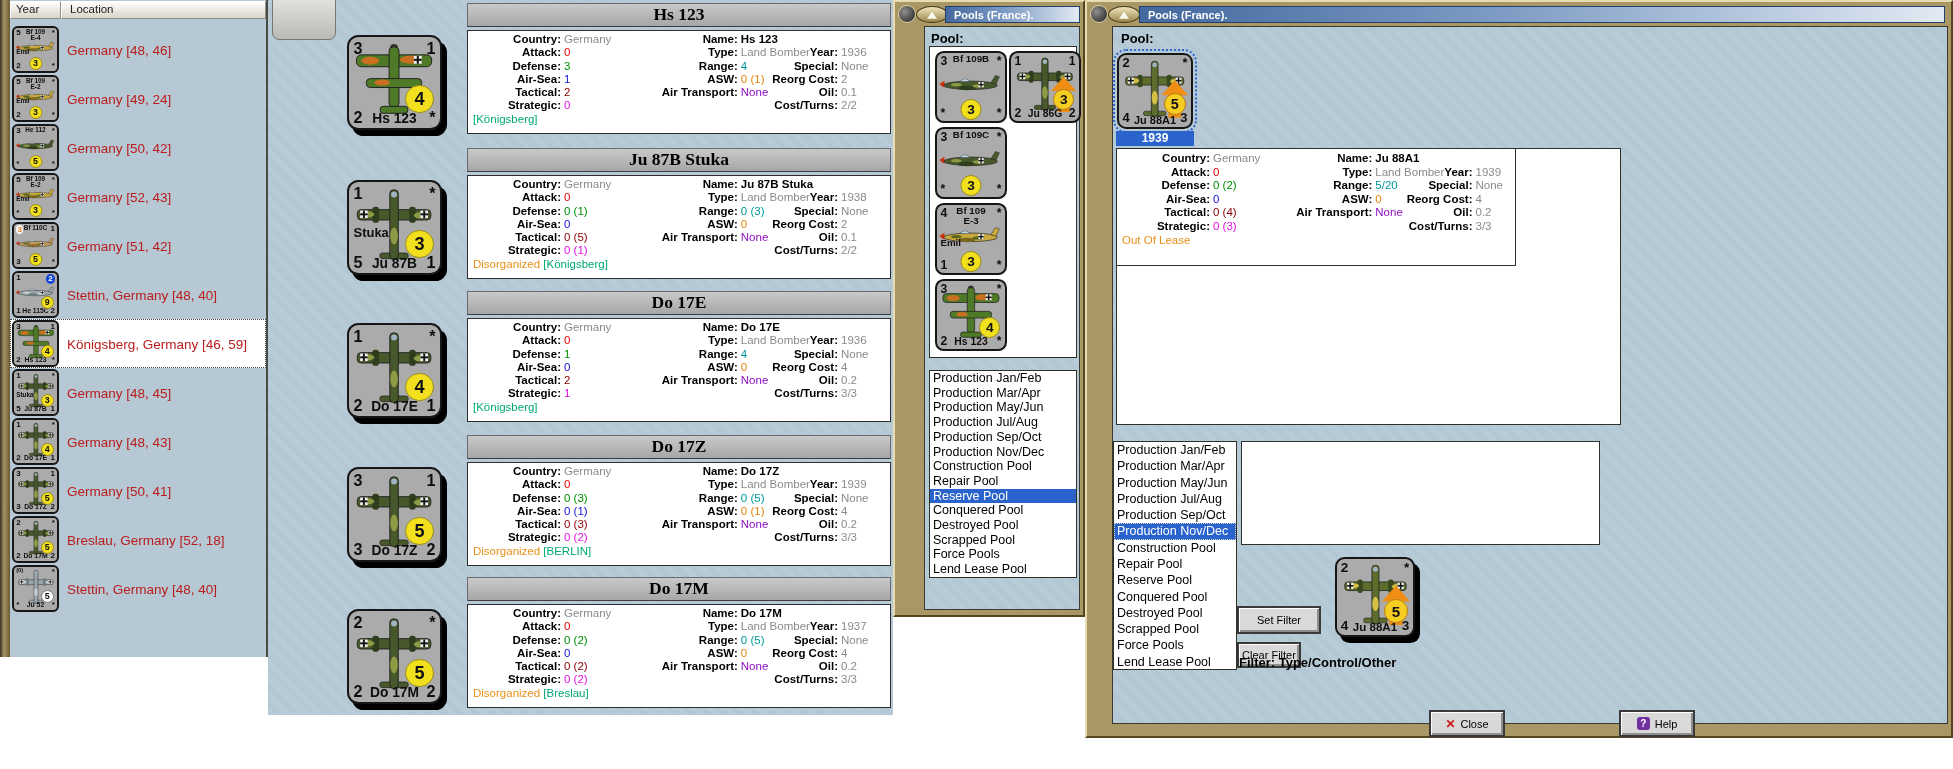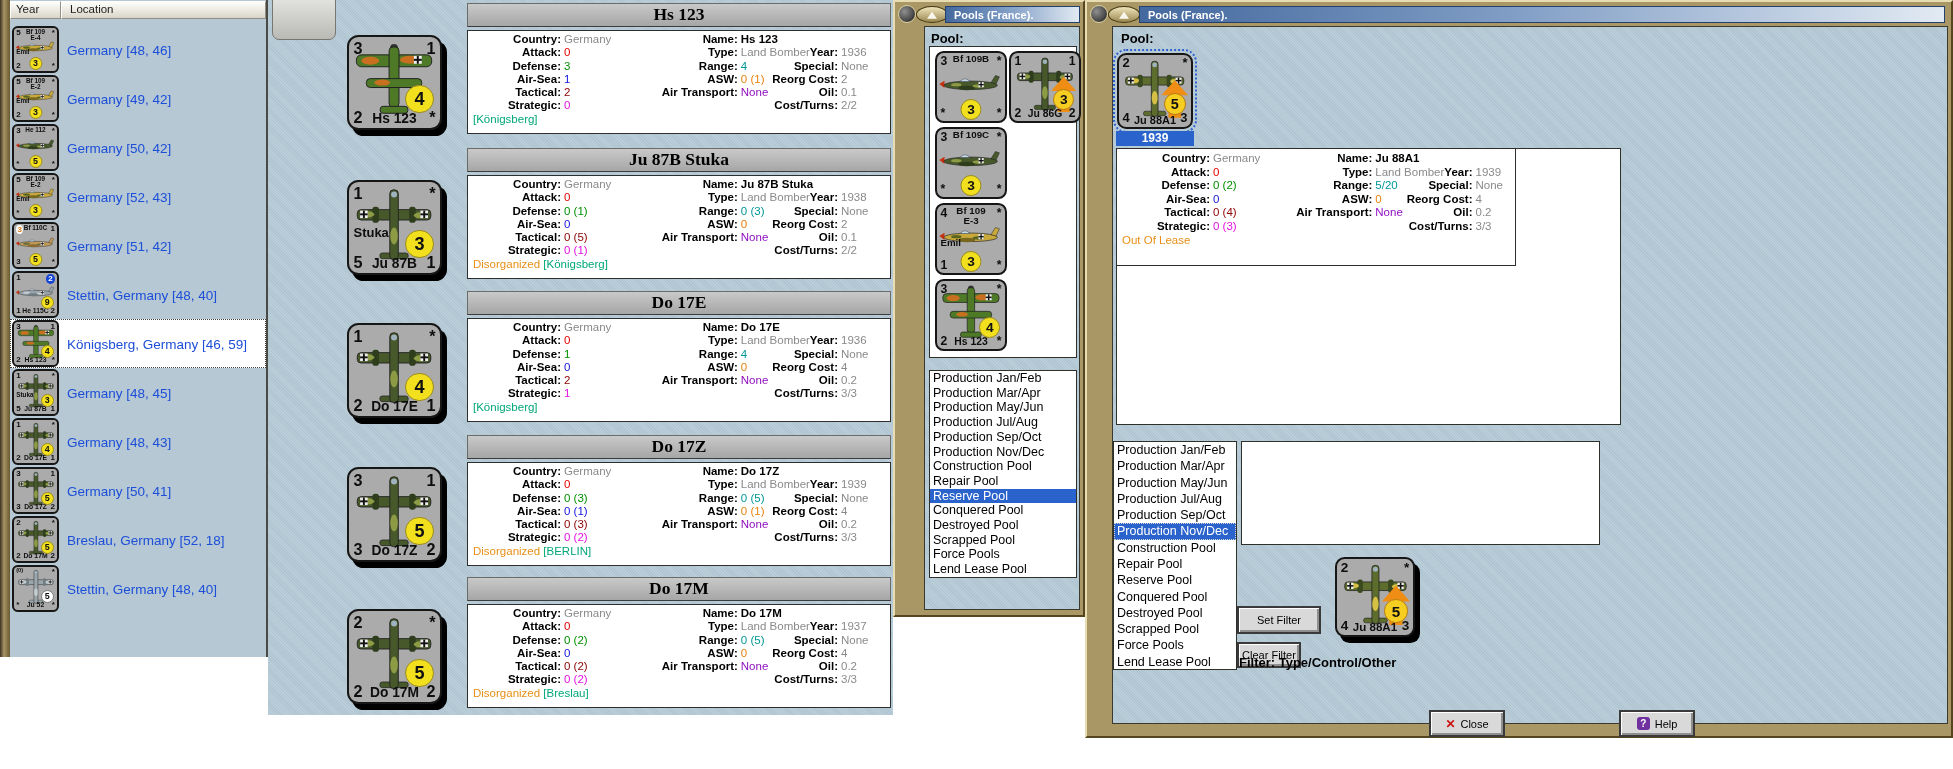--- a/index.html
+++ b/index.html
@@ -3,21 +3,21 @@
 <meta charset="utf-8">
 <style>
   html,body{margin:0;padding:0;background:#fff;}
   #stage{position:relative;width:1953px;height:769px;font-family:"Liberation Sans",sans-serif;overflow:hidden;background:#fff;}
   
   #left-frame{position:absolute;left:0;top:0;width:10px;height:657px;background:linear-gradient(90deg,#3a3020,#a89464 40%,#6b5a32);}
   #left-panel{position:absolute;left:10px;top:0;width:258px;height:657px;background:#b5c8d4;border-right:2px solid #4a4a44;box-sizing:border-box;}
   .lp-head{position:absolute;top:1px;height:18px;background:linear-gradient(#fefefb,#d9d5c8);border:1px solid #8f8f87;border-top-color:#fff;border-left-color:#fff;box-sizing:border-box;font-size:11.5px;line-height:15px;padding-left:5px;color:#222;}
   .lrow{position:absolute;left:0;width:256px;height:49px;}
   .lrow.selected{background:#fff;outline:1px dotted #444;outline-offset:-1px;}
-  .lloc{position:absolute;left:57px;top:50%;transform:translateY(-50%);font-size:13.5px;color:#1d4ed8;white-space:nowrap;}
+  .lloc{position:absolute;left:57px;top:50%;transform:translateY(-50%);font-size:13.5px;color:#b91c1c;white-space:nowrap;}
   
   .counter{position:absolute;background:#ababab;border:2px solid #161616;border-radius:12%;box-sizing:border-box;font-weight:bold;color:#0e0e0e;}
   .counter.shadow{box-shadow:5px 6px 0 #000;}
   .counter.selring{outline:2px dotted #2f62cf;outline-offset:2px;}
   .crn{position:absolute;line-height:1;z-index:4;}
   .ctl{top:3%;left:5%;}.ctr{top:3%;right:5%;}.cbl{bottom:3%;left:5%;}.cbr{bottom:3%;right:5%;}
   .crn.small{font-size:72%;}
   .crn.oc{background:#fff;color:#e07818;border-radius:50%;padding:1% 3%;}
   .crn.bc{background:#1544d4;color:#fff;border-radius:50%;padding:2% 5%;}
   .cname-top{position:absolute;top:2%;left:0;right:0;text-align:center;font-size:80%;line-height:1.02;z-index:3;}
@@ -138,21 +138,21 @@
             <div class="crn ctr">*</div>
             <div class="crn cbl">2</div>
             <div class="crn cbr">*</div>
             <div class="cname-top">
               <div>Bf 109</div>
               <div>E-2</div>
             </div>
             <div class="cside">Emil</div>
             <div class="ccirc posc" style="font-size: 8.9px;">3</div>
           </div>
-          <div class="lloc">Germany [49, 42]</div>
+          <div class="lloc">Germany [49, 24]</div>
         </div>
         <div class="lrow" style="top: 123px;">
           <div class="counter" style="height: 47px; width: 47px; font-size: 8px; left: 2px; top: 1px;">
             <div class="cplane pside">
               <svg viewBox="0 0 100 42" xmlns="http://www.w3.org/2000/svg">
       <polygon points="2,17 10,12 10,23" fill="#c83010"></polygon>
       <ellipse cx="50" cy="19" rx="41" ry="6.5" fill="#47592b" stroke="#222" stroke-width="1"></ellipse>
       <path d="M34 13 q7 -8 15 0 z" fill="#cfe0ea" stroke="#345" stroke-width="0.8"></path>
       <ellipse cx="44" cy="23" rx="13" ry="3.5" fill="#2e3d1c"></ellipse>
       <polygon points="81,15 88,4 94,6 89,17" fill="#47592b" stroke="#222" stroke-width="0.8"></polygon>

